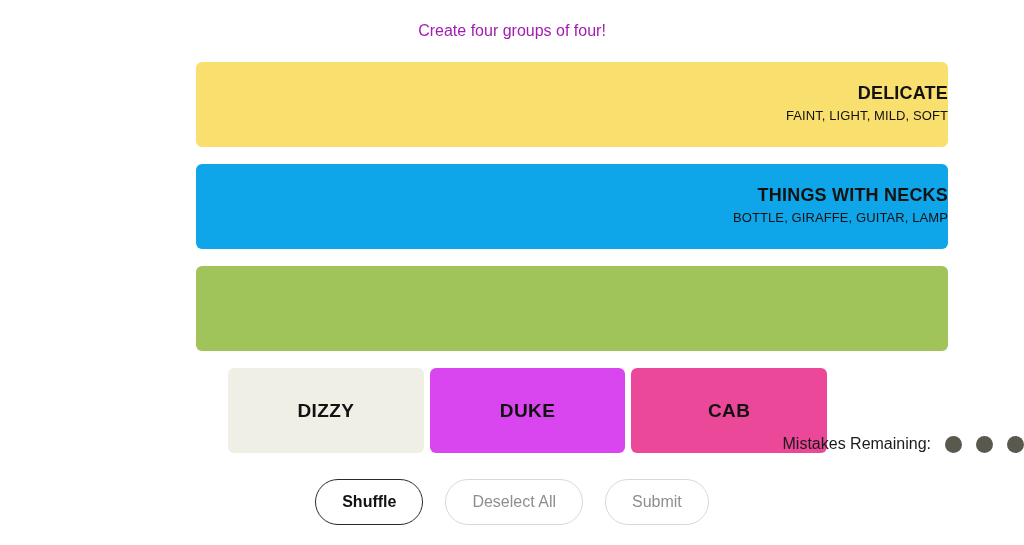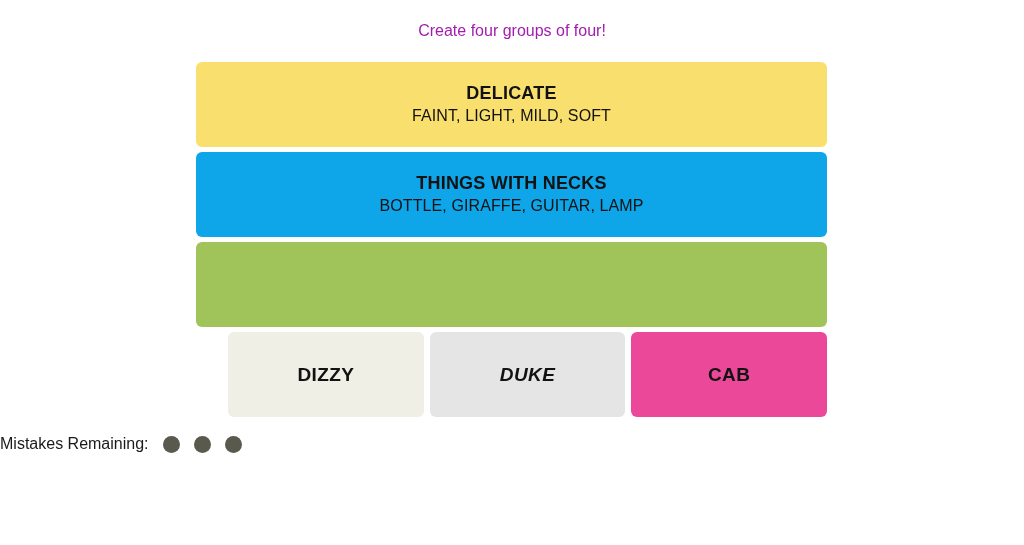--- a/index.html
+++ b/index.html
@@ -34,42 +34,42 @@
 
   
   .board {
     position: absolute;
     top: 62px;
     left: 196px;
     width: 631px;
   }
 
   .solved-row {
-    width: 631px;
+    width: 752px;
     height: 85px;
     border-radius: 6px;
-    margin-bottom: 5px;
+    margin-bottom: 17px;
     display: flex;
     flex-direction: column;
-    align-items: center;
+    align-items: flex-end;
     justify-content: center;
     color: #121212;
   }
 
   .solved-title {
     font-size: 18px;
     line-height: 22px;
     font-weight: 700;
     letter-spacing: 0.2px;
     text-transform: uppercase;
     white-space: nowrap;
   }
 
   .solved-members {
-    font-size: 16px;
+    font-size: 13px;
     line-height: 24px;
     font-weight: 400;
     letter-spacing: 0.1px;
     text-transform: uppercase;
     white-space: nowrap;
   }
 
   
   .tiles-row {
     display: flex;
@@ -96,21 +96,21 @@
   }
 
   
   .mistakes {
     position: absolute;
     top: 434px;
     left: 0;
     width: 1024px;
     display: flex;
     align-items: center;
-    justify-content: flex-start;
+    justify-content: flex-end;
     gap: 14px;
   }
 
   .mistakes-label {
     font-size: 16px;
     line-height: 20px;
     color: #1a1a1a;
     font-weight: 400;
   }
 
@@ -183,28 +183,33 @@
     <div class="solved-row" style="background: #0ea5e9;">
       <div class="solved-title">THINGS WITH NECKS</div>
       <div class="solved-members">BOTTLE, GIRAFFE, GUITAR, LAMP</div>
     </div>
 
     <div class="solved-row" style="background: rgb(160, 195, 90);">
     </div>
 
     <div class="tiles-row">
       <div class="tile" style="background: rgb(239, 239, 230);">DIZZY</div>
-      <div class="tile" style="background: #e5e5e5; font-style: italic;">DUKE</div>
+      <div class="tile" style="background: #d946ef;">DUKE</div>
       <div class="tile" style="background: #ec4899;">CAB</div>
     </div>
   </div>
 
   <div class="mistakes">
     <div class="mistakes-label">Mistakes Remaining:</div>
     <div class="dots">
       <span class="dot" style="background: rgb(90, 89, 78);"></span>
       <span class="dot" style="background: rgb(90, 89, 78);"></span>
       <span class="dot" style="background: rgb(90, 89, 78);"></span>
     </div>
   </div>
 
+  <div class="actions">
+    <div class="btn btn-enabled">Shuffle</div>
+    <div class="btn btn-disabled">Deselect All</div>
+    <div class="btn btn-disabled">Submit</div>
+  </div>
 
 </div>
 
 </body></html>

